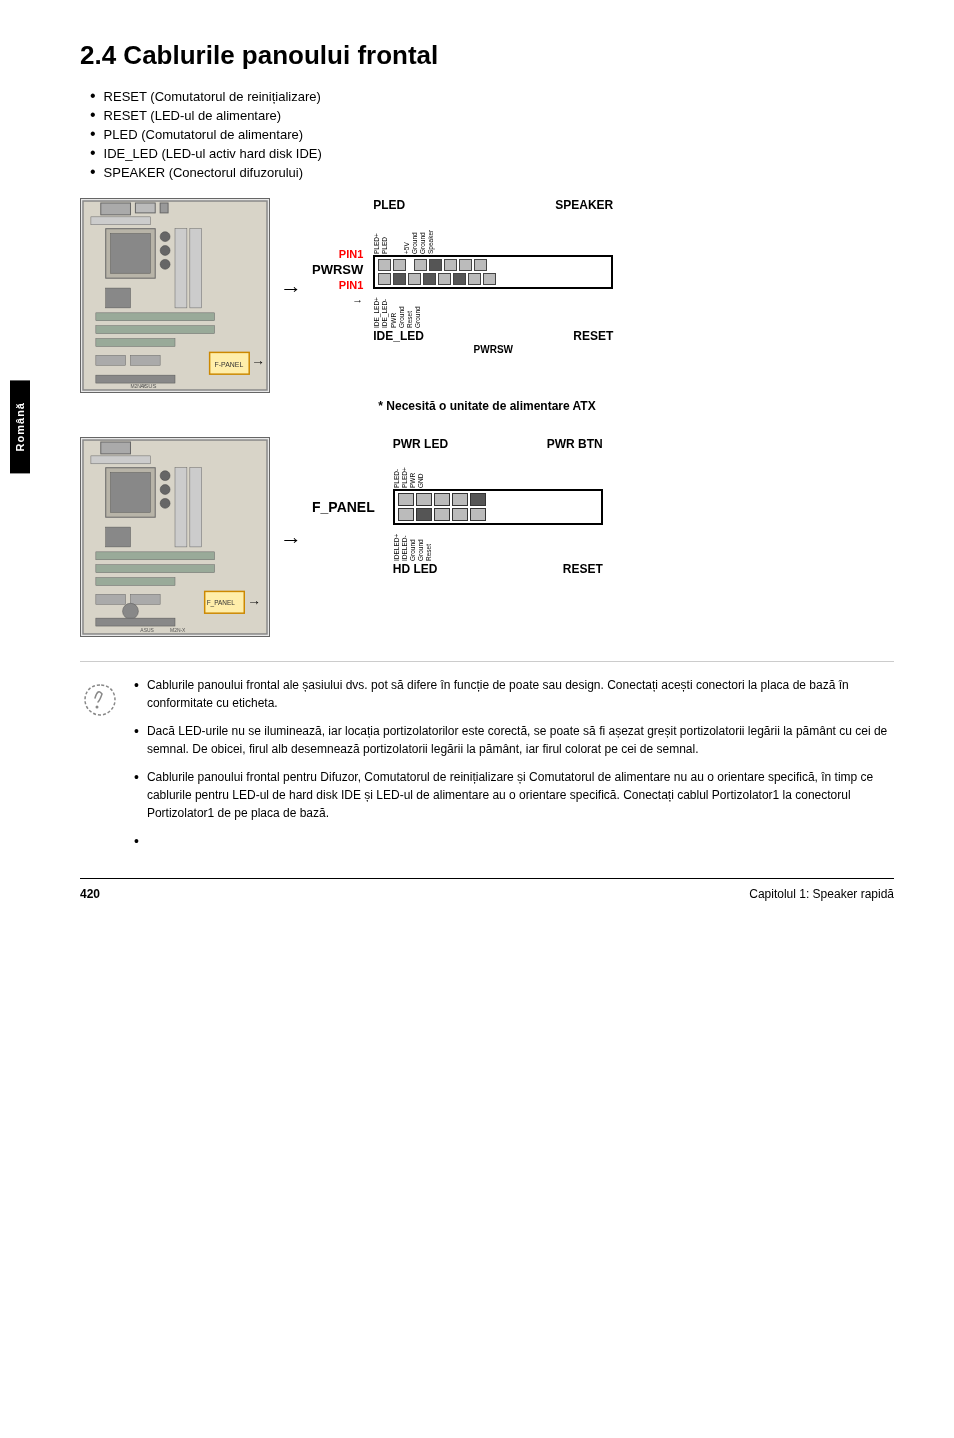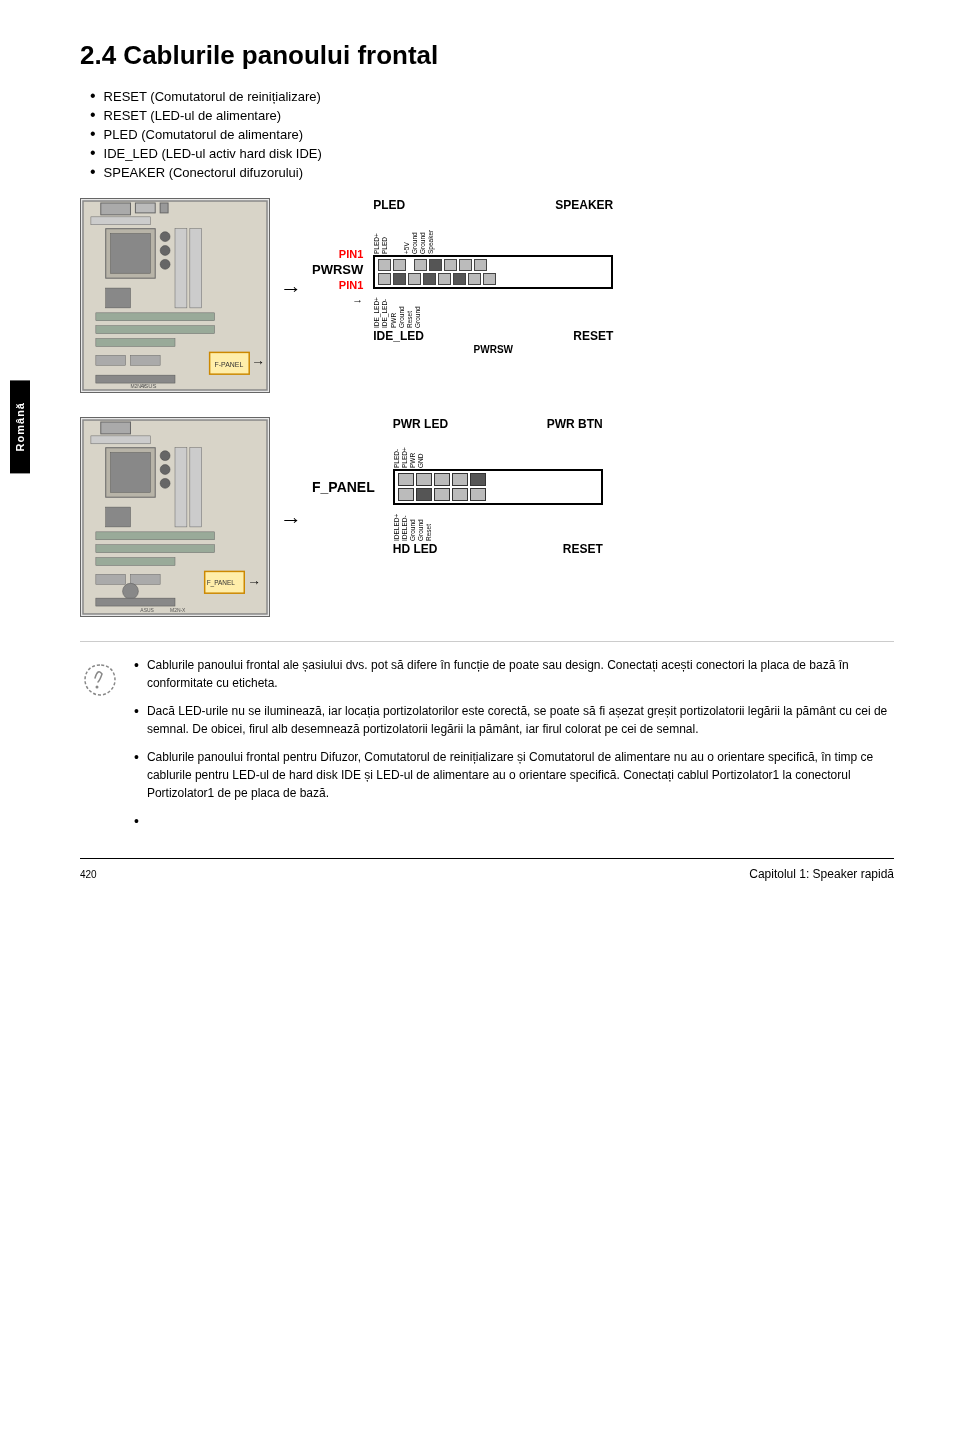--- a/index.html
+++ b/index.html
@@ -132,22 +132,22 @@
     .page-footer {
       display: flex;
       justify-content: space-between;
       align-items: center;
       border-top: 1.5px solid #000;
       padding-top: 8px;
       margin-top: 16px;
       font-size: 12px;
     }
     .page-num {
-      font-weight: normal;
-      font-size: 10px;
+      font-weight: bold;
+      font-size: 12px;
     }
     
     .mb-illustration {
       width: 100%;
       height: 100%;
     }
     
     .side-label-wrap {
       position: absolute;
       left: 10px;
@@ -330,20 +330,21 @@
                 <span>RESET</span>
               </div>
 
               <div style="text-align:center; font-size:10px; font-weight:bold; width:240px; margin-top:1px;">PWRSW</div>
             </div>
           </div>
         </div>
       </div>
     </div>
 
+    <p class="atx-note">* Necesită o unitate de alimentare ATX</p>
   </div>
 
   <div class="connector-section">
 
     <div class="diagram-10-wrap">
 
       <div class="mb-box-10">
         <svg class="mb-illustration" viewBox="0 0 190 200" xmlns="http://www.w3.org/2000/svg">
           <rect x="2" y="2" width="186" height="196" fill="#d8d4c8" stroke="#888" stroke-width="1.5"></rect>
 

